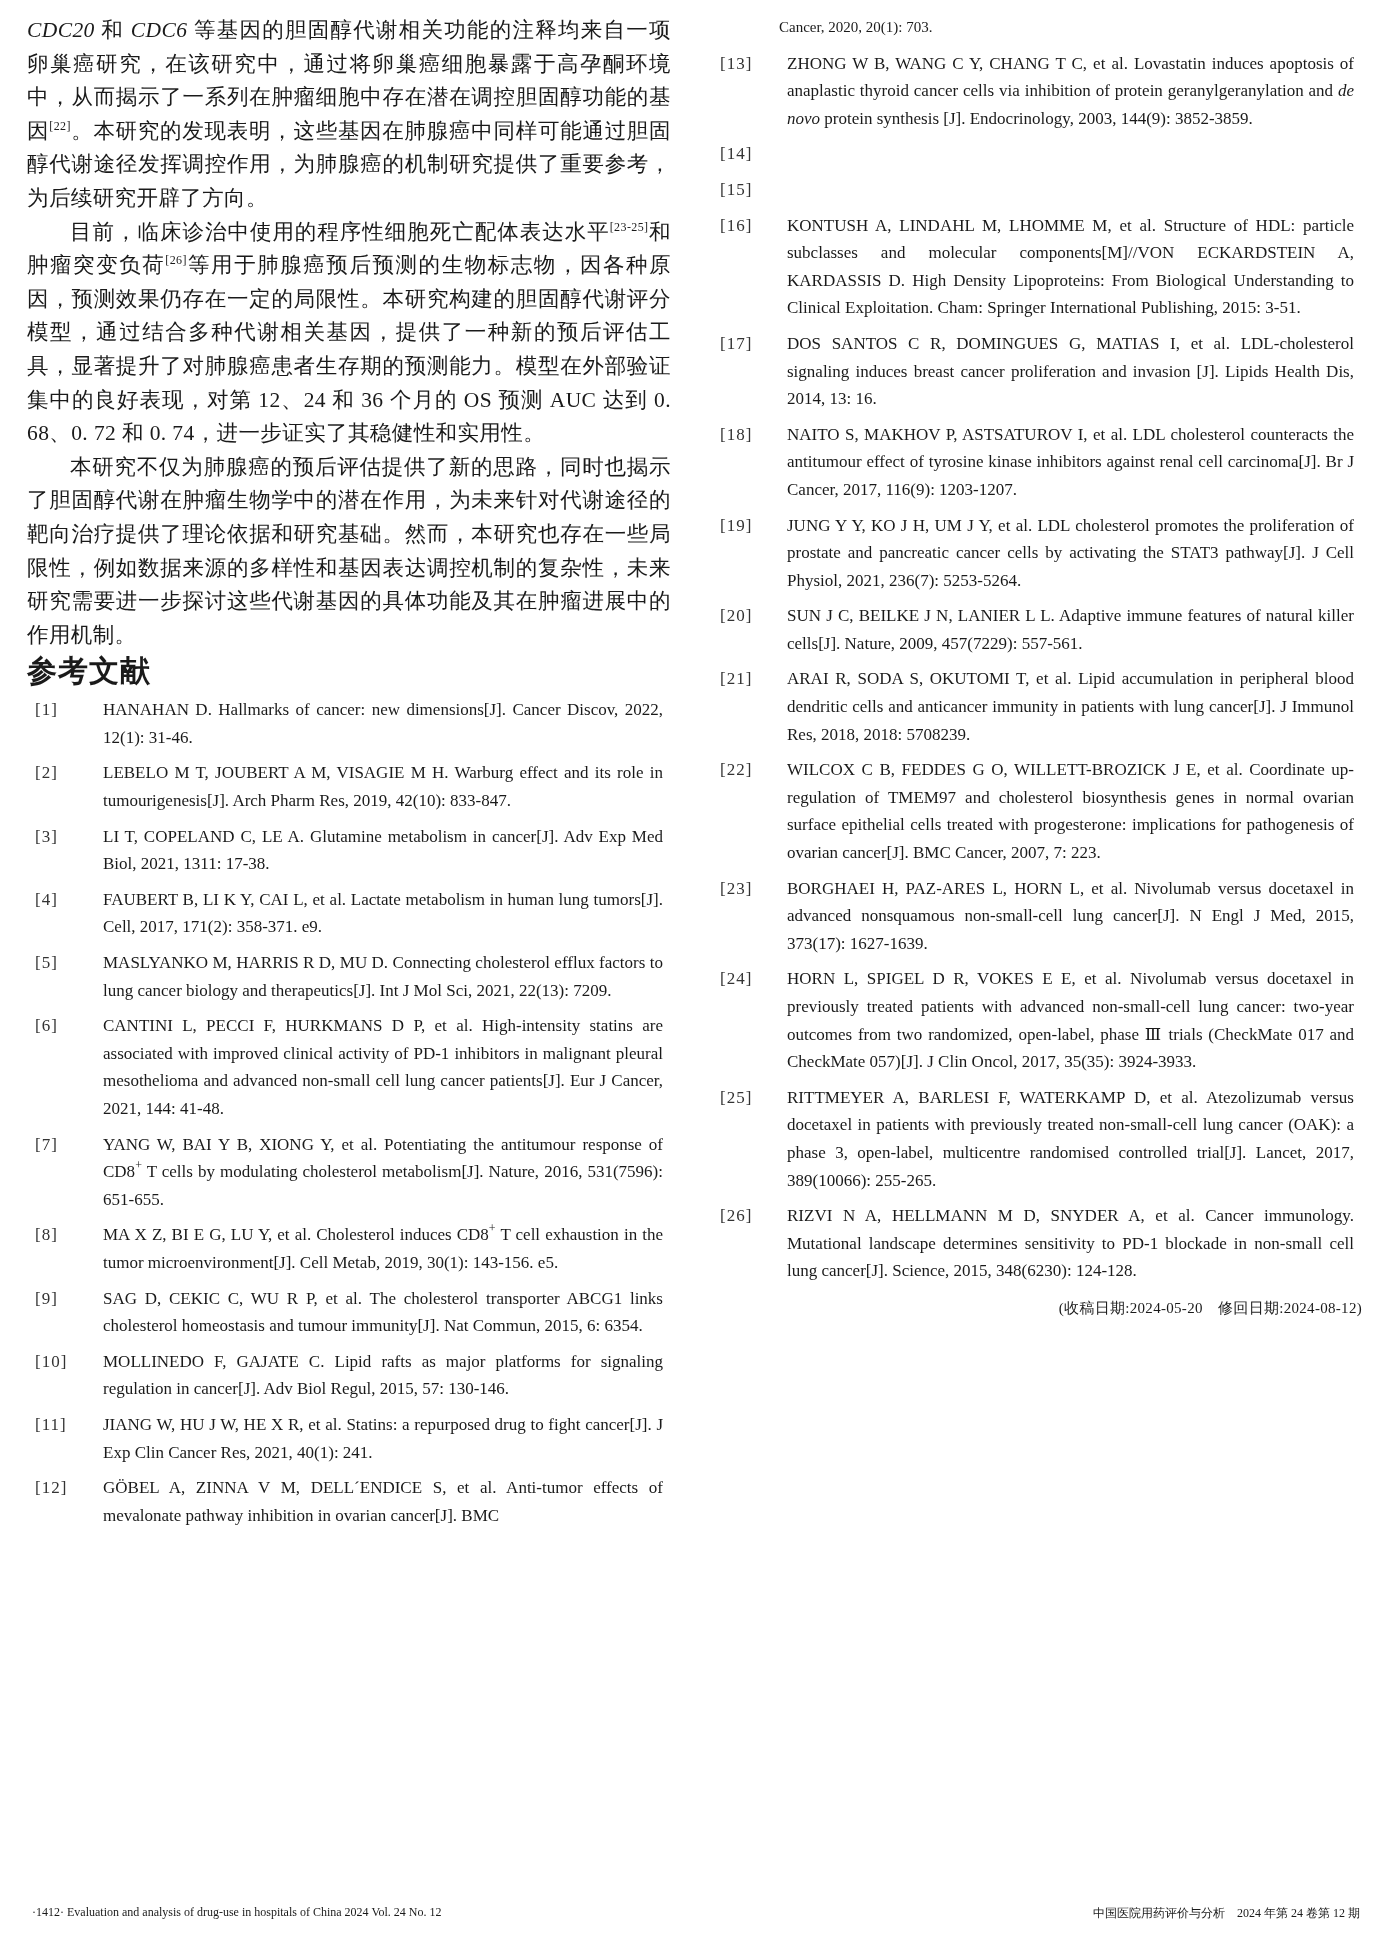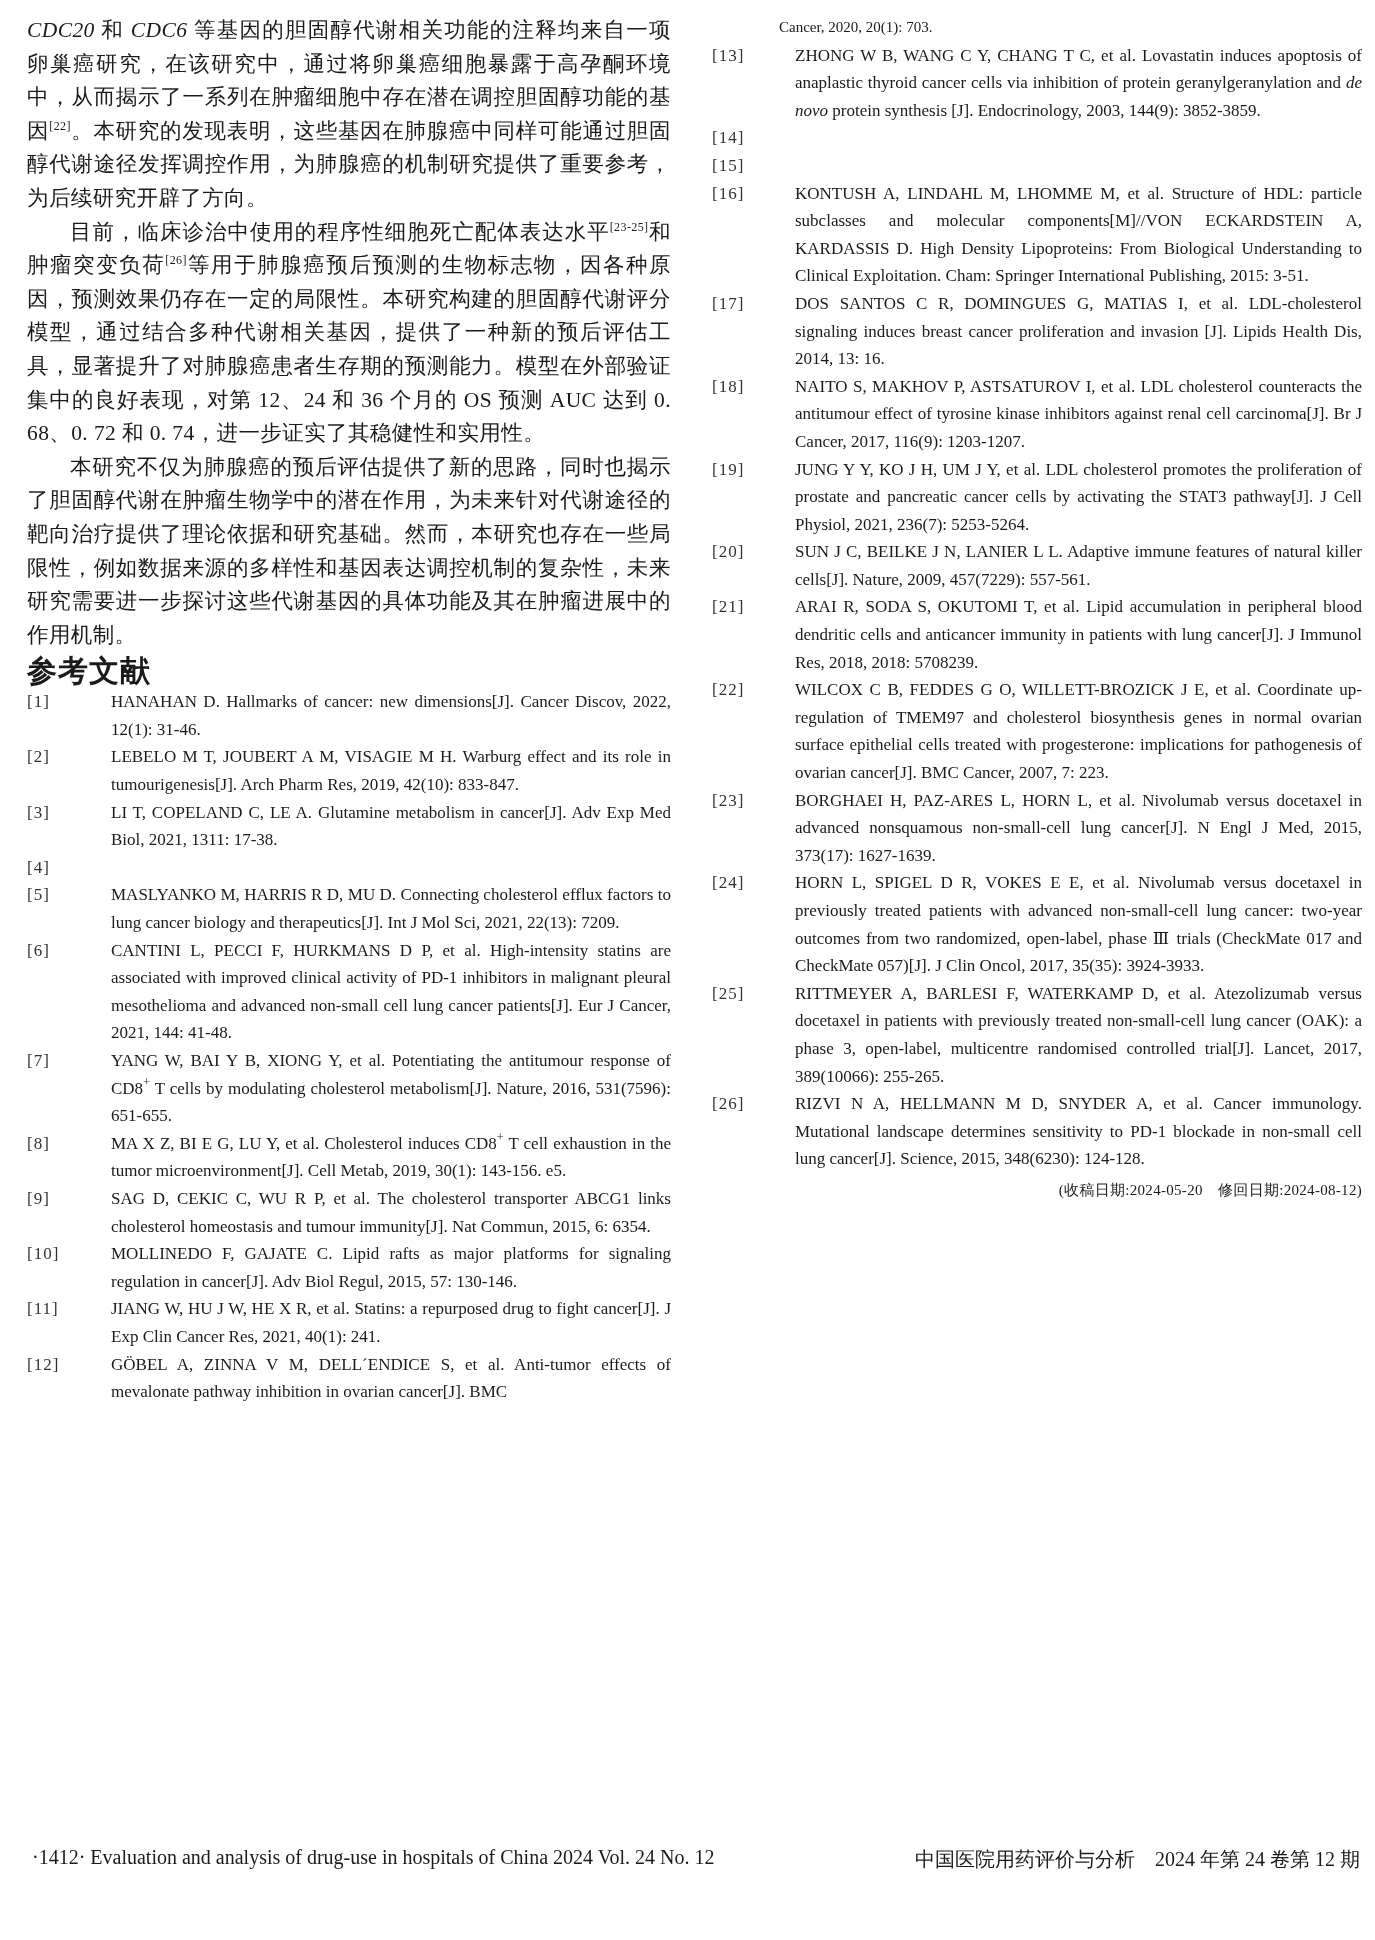--- a/index.html
+++ b/index.html
@@ -5,28 +5,28 @@
   html, body { margin:0; padding:0; background:#ffffff; }
   body { width:1375px; height:1940px; position:relative; overflow:hidden;
          font-family:"Liberation Serif","DejaVu Serif",serif; color:#1a1a1a; }
   .col-left { position:absolute; left:27px; top:14px; width:644px; }
   .col-right { position:absolute; left:712px; top:14px; width:650px; }
   .para { font-size:21.5px; line-height:33.6px; text-align:justify; margin:0; letter-spacing:0.4px; }
   .para.indent { text-indent:43px; }
   .para i { font-style:italic; }
   sup { font-size:12px; line-height:0; vertical-align:8px; }
   .refs-heading { font-family:"DejaVu Sans","Liberation Sans",sans-serif; font-weight:bold; font-size:30px; line-height:34px; margin:2px 0 0 0; letter-spacing:1px; }
-  .ref { display:flex; font-size:17px; line-height:27.6px; margin:0;gap:16px; }
+  .ref { display:flex; font-size:17px; line-height:27.6px; margin:8px; }
   .ref .num { flex:0 0 68px; color:#333; letter-spacing:1px; }
   .col-right .ref .num { flex:0 0 67px; }
   .ref .txt { flex:1; text-align:justify; }
   .cont { font-size:15px; line-height:27.6px; padding-left:68px; margin:0; }
   .col-right .cont { padding-left:67px; }
   .dates { font-size:15px; line-height:30px; text-align:right; margin:2px 0 0 0; letter-spacing:0.3px; }
-  .footer { position:absolute; top:1846px; left:32px; right:15px; height:24px; font-size:20px; }
+  .footer { position:absolute; top:1905px; left:32px; right:15px; height:24px; font-size:12px; }
   .footer-left { position:absolute; left:0; top:0; }
   .footer-right { position:absolute; right:0; top:0; }
 </style>
 </head>
 <body>
 
 <div class="col-left">
   <p class="para"><i>CDC20</i><span> 和 </span><i>CDC6</i><span> 等基因的胆固醇代谢相关功能的注释均来自一项卵巢癌研究，在该研究中，通过将卵巢癌细胞暴露于高孕酮环境中，从而揭示了一系列在肿瘤细胞中存在潜在调控胆固醇功能的基因</span><sup>[22]</sup><span>。本研究的发现表明，这些基因在肺腺癌中同样可能通过胆固醇代谢途径发挥调控作用，为肺腺癌的机制研究提供了重要参考，为后续研究开辟了方向。</span></p>
 
   <p class="para indent"><span>目前，临床诊治中使用的程序性细胞死亡配体表达水平</span><sup>[23-25]</sup><span>和肿瘤突变负荷</span><sup>[26]</sup><span>等用于肺腺癌预后预测的生物标志物，因各种原因，预测效果仍存在一定的局限性。本研究构建的胆固醇代谢评分模型，通过结合多种代谢相关基因，提供了一种新的预后评估工具，显著提升了对肺腺癌患者生存期的预测能力。模型在外部验证集中的良好表现，对第 12、24 和 36 个月的 OS 预测 AUC 达到 0. 68、0. 72 和 0. 74，进一步证实了其稳健性和实用性。</span></p>
@@ -42,20 +42,21 @@
   <div class="ref">
       <span class="num">[2]</span>
       <span class="txt">LEBELO M T, JOUBERT A M, VISAGIE M H. Warburg effect and its role in tumourigenesis[J]. Arch Pharm Res, 2019, 42(10): 833-847.</span>
     </div>
   <div class="ref">
       <span class="num">[3]</span>
       <span class="txt">LI T, COPELAND C, LE A. Glutamine metabolism in cancer[J]. Adv Exp Med Biol, 2021, 1311: 17-38.</span>
     </div>
   <div class="ref">
       <span class="num">[4]</span>
+      <span class="txt">FAUBERT B, LI K Y, CAI L, et al. Lactate metabolism in human lung tumors[J]. Cell, 2017, 171(2): 358-371. e9.</span>
     </div>
   <div class="ref">
       <span class="num">[5]</span>
       <span class="txt">MASLYANKO M, HARRIS R D, MU D. Connecting cholesterol efflux factors to lung cancer biology and therapeutics[J]. Int J Mol Sci, 2021, 22(13): 7209.</span>
     </div>
   <div class="ref">
       <span class="num">[6]</span>
       <span class="txt">CANTINI L, PECCI F, HURKMANS D P, et al. High-intensity statins are associated with improved clinical activity of PD-1 inhibitors in malignant pleural mesothelioma and advanced non-small cell lung cancer patients[J]. Eur J Cancer, 2021, 144: 41-48.</span>
     </div>
   <div class="ref">

